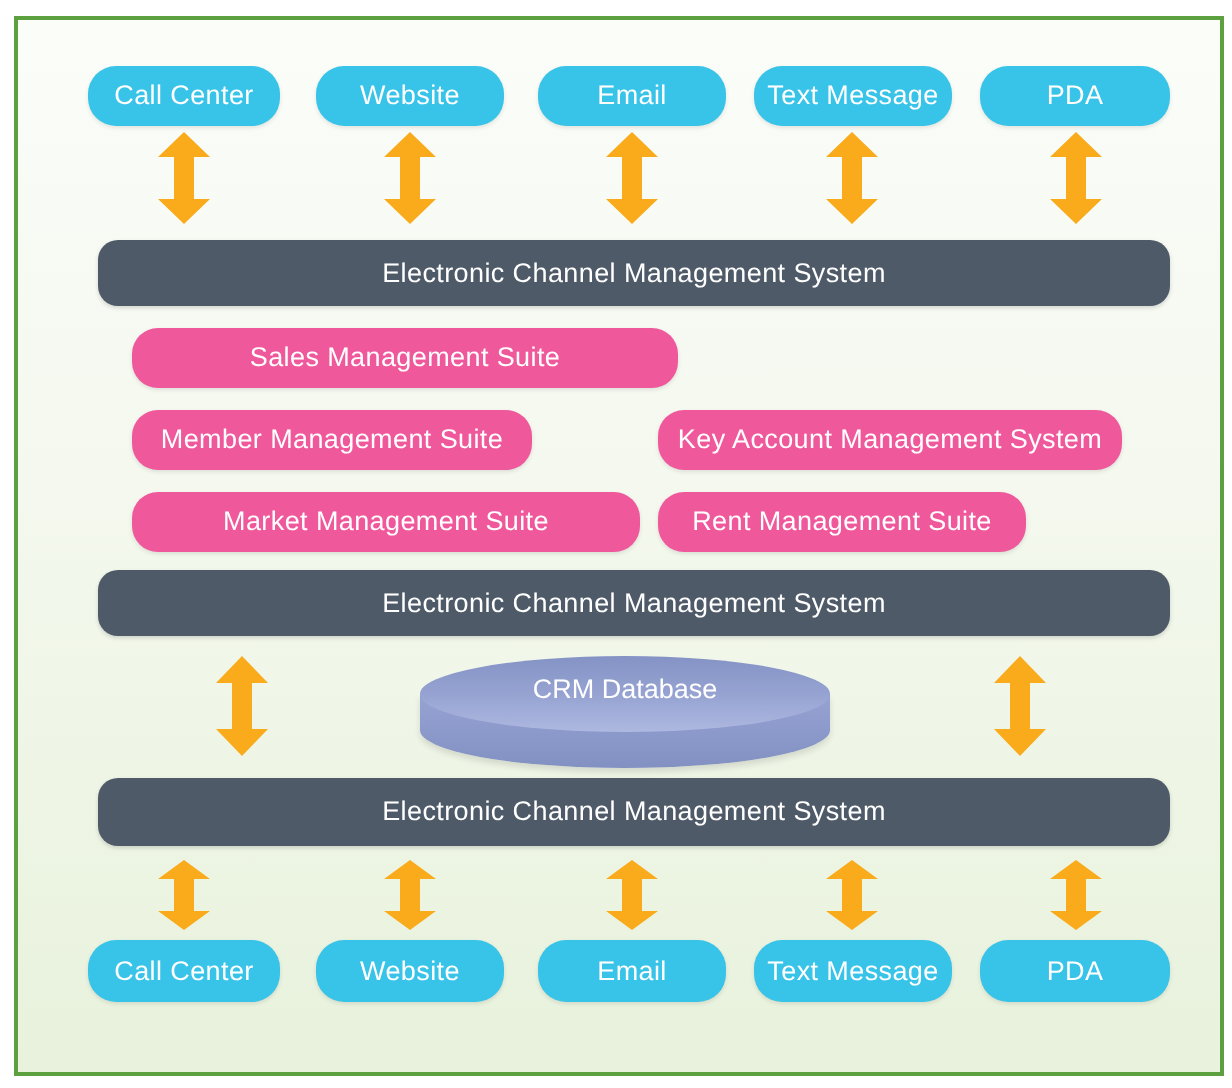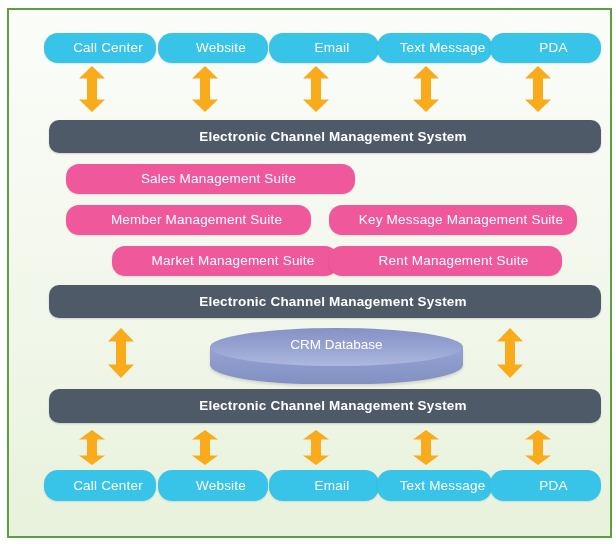--- a/index.html
+++ b/index.html
@@ -9,40 +9,38 @@
   }
   .frame{
     position:absolute;left:7px;top:8px;width:605px;height:530px;
     box-sizing:border-box;border:2px solid var(--border,#5da03f);
     background:linear-gradient(180deg,#fbfdf9 0%,#f4f8ee 45%,#e8f2dc 100%);
   }
   .node{
     position:absolute;display:flex;align-items:center;justify-content:center;
     color:#fff;font-size:13.5px;line-height:1;letter-spacing:.2px;
     white-space:nowrap;
-    padding-left:16px;
   }
   .chan{
     background:var(--channel,#38c3e8);height:30px;border-radius:14px;
     box-shadow:0 1px 2px rgba(0,0,0,.10);
   }
   .suite{
     background:var(--suite,#f0589c);height:30px;border-radius:13px;
     box-shadow:0 1px 2px rgba(0,0,0,.10);
   }
   .bar{
     background:var(--bar,#4e5a68);left:49px;width:536px;height:33px;border-radius:10px;
     box-shadow:0 1px 2px rgba(0,0,0,.15);
-    font-weight:bold;
   }
   .arrow{position:absolute;}
   .arrow svg{display:block;}
   .arrow polygon{fill:var(--arrow,#faab1b);}
   
-  .cyl{position:absolute;left:210px;top:328px;width:205px;height:56px;padding-left:48px;}
+  .cyl{position:absolute;left:210px;top:328px;width:205px;height:56px;}
   .cyl-body{
     position:absolute;left:0;right:0;top:19px;bottom:0;
     background:linear-gradient(180deg,#96a3d2 0%,#8b98ca 55%,#8290c2 100%);
     border-radius:0 0 103px 103px / 0 0 19px 19px;
     box-shadow:0 2px 3px rgba(0,0,0,.12);
   }
   .cyl-top{
     position:absolute;left:0;top:0;width:100%;height:38px;border-radius:50%;
     background:linear-gradient(180deg,#8492c5 0%,#98a5d3 55%,#aeb8e0 100%);
   }
@@ -85,24 +83,24 @@
     </div>
   <div class="arrow" style="left:525px;top:66px;">
       <svg width="26" height="46" viewBox="0 0 26 48" preserveAspectRatio="none">
         <polygon points="13,0 26,13 18,13 18,35 26,35 13,48 0,35 8,35 8,13 0,13"></polygon>
       </svg>
     </div>
 
   <div class="node bar" style="top:120px;">Electronic Channel Management System</div>
 
   <div class="node suite" style="left:66px;top:164px;width:273px;">Sales Management Suite</div>
-  <div class="node suite" style="left:66px;top:205px;width:229px;">Member Management Suite</div>
-  <div class="node suite" style="left:66px;top:246px;width:210px;margin-left:46px;">Market Management Suite</div>
-  <div class="node suite" style="left:329px;top:205px;width:232px;">Key Message Management Suite</div>
-  <div class="node suite" style="left:329px;top:246px;width:217px;">Rent Management Suite</div>
+  <div class="node suite" style="left:66px;top:205px;width:200px;">Member Management Suite</div>
+  <div class="node suite" style="left:66px;top:246px;width:254px;">Market Management Suite</div>
+  <div class="node suite" style="left:329px;top:205px;width:232px;">Key Account Management System</div>
+  <div class="node suite" style="left:329px;top:246px;width:184px;">Rent Management Suite</div>
 
   <div class="node bar" style="top:285px;">Electronic Channel Management System</div>
 
   <div class="arrow" style="left:108px;top:328px;">
       <svg width="26" height="50" viewBox="0 0 26 48" preserveAspectRatio="none">
         <polygon points="13,0 26,13 18,13 18,35 26,35 13,48 0,35 8,35 8,13 0,13"></polygon>
       </svg>
     </div>
   <div class="arrow" style="left:497px;top:328px;">
       <svg width="26" height="50" viewBox="0 0 26 48" preserveAspectRatio="none">

